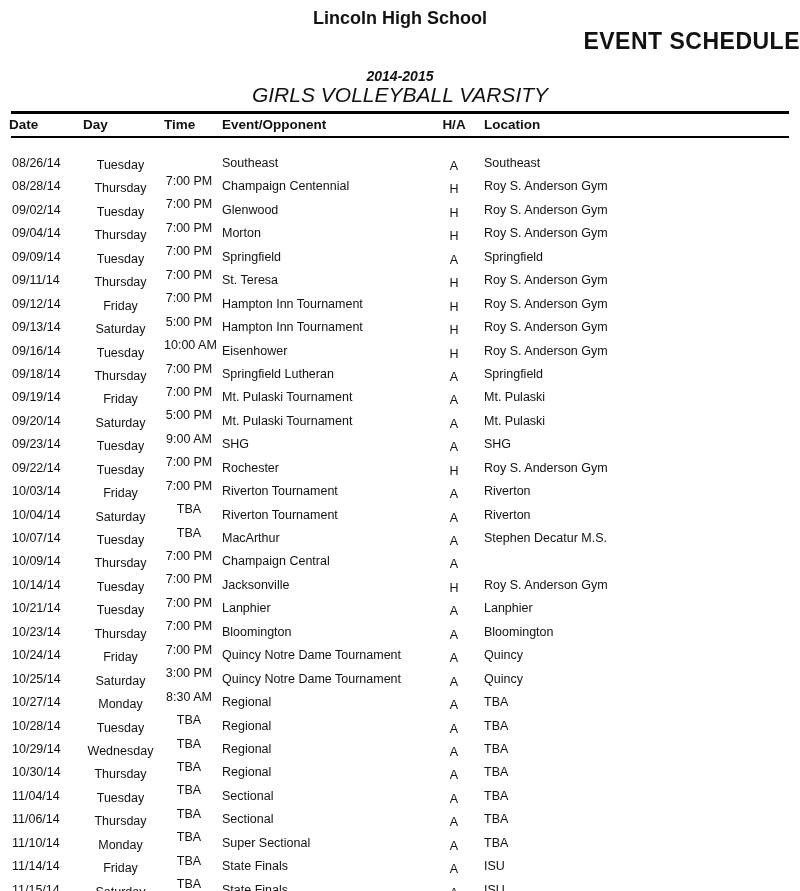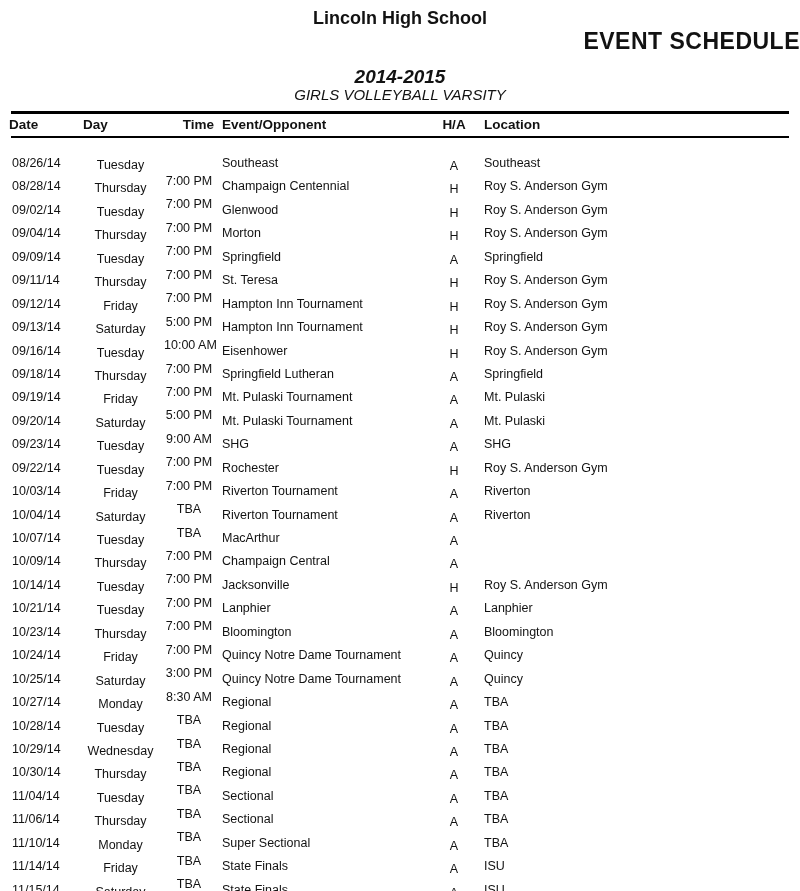--- a/index.html
+++ b/index.html
@@ -23,27 +23,27 @@
   }
   .event-title {
     font-size: 23px;
     font-weight: bold;
     letter-spacing: 0.5px;
     line-height: 25px;
     text-align: right;
   }
   .season {
     margin-top: 15px;
-    font-size: 19px;
+    font-size: 14px;
     font-weight: bold;
     font-style: italic;
     line-height: 15px;
   }
   .subtitle {
-    font-size: 15px;
+    font-size: 21px;
     font-style: italic;
     line-height: 21px;
   }
 
   
   .rule-thick { height: 3px; background: #000; margin: 6px 11px 0 11px; }
   .rule-thin  { height: 2px; background: #000; margin: 0 11px; }
 
   
   .grid-row {
@@ -51,21 +51,21 @@
     grid-template-columns: 77px 87px 50px 220px 40px auto;
     align-items: center;
   }
   .col-headers {
     font-size: 13.5px;
     font-weight: bold;
     padding: 3px 0 4px 0;
   }
   .h-date { padding-left: 9px; text-align: left; }
   .h-day  { padding-left: 6px;  text-align: left; }
-  .h-time { text-align: right; }
+  .h-time { text-align: left; }
   .h-event{ padding-left: 8px;  text-align: left; }
   .h-ha   { text-align: center; }
   .h-loc  { padding-left: 10px; text-align: left; }
 
   .rows { padding-top: 2px; }
   .row { height: 23.45px; }
   .cell { font-size: 12.5px; white-space: nowrap; }
   .c-date  { padding-left: 12px; text-align: left; }
   .c-day   { text-align: center; transform: translateY(2px); }
   .c-time  { text-align: center; transform: translateY(2px); margin-top: 32px; }
@@ -226,20 +226,21 @@
         <div class="cell c-event">Riverton Tournament</div>
         <div class="cell c-ha">A</div>
         <div class="cell c-loc">Riverton</div>
       </div>
       <div class="grid-row row">
         <div class="cell c-date">10/07/14</div>
         <div class="cell c-day">Tuesday</div>
         <div class="cell c-time">7:00 PM</div>
         <div class="cell c-event">MacArthur</div>
         <div class="cell c-ha">A</div>
+        <div class="cell c-loc">Stephen Decatur M.S.</div>
       </div>
       <div class="grid-row row">
         <div class="cell c-date">10/09/14</div>
         <div class="cell c-day">Thursday</div>
         <div class="cell c-time">7:00 PM</div>
         <div class="cell c-event">Champaign Central</div>
         <div class="cell c-ha">A</div>
       </div>
       <div class="grid-row row">
         <div class="cell c-date">10/14/14</div>

